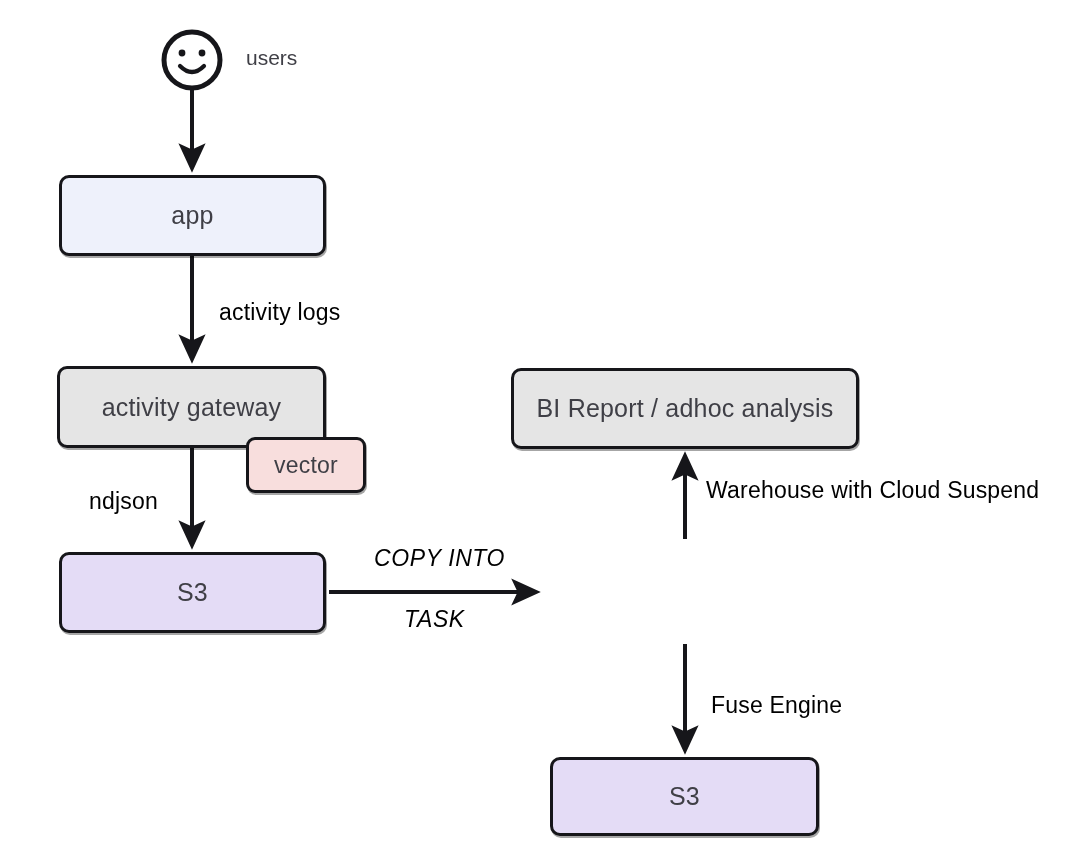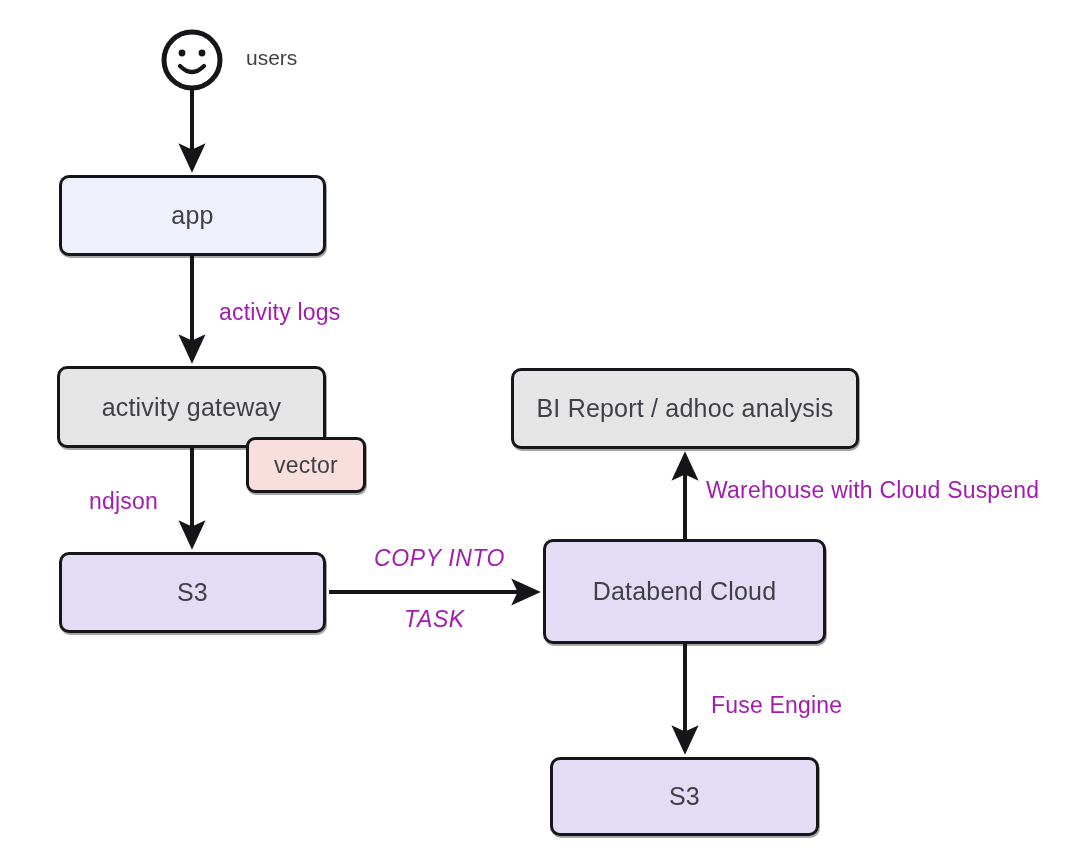--- a/index.html
+++ b/index.html
@@ -42,21 +42,21 @@
     letter-spacing: 0.2px;
     box-shadow: 1px 2px 0 rgba(0,0,0,0.35);
   }
   .node.small {
     font-size: 23px;
     border-width: 3px;
     border-radius: 9px;
   }
   .edge-label {
     position: absolute;
-    color: #a21caf;
+    color: #000000;
     font-size: 23px;
     white-space: nowrap;
     letter-spacing: 0.2px;
   }
   .edge-label.caps {
     letter-spacing: 0.6px;
     font-style: italic;
   }
   .user-label {
     position: absolute;
@@ -127,23 +127,20 @@
   </div>
 
   <div class="node" style="left:59px; top:552px; width:267px; height:81px; background:#e4dcf6;">
     <span>S3</span>
   </div>
 
   <div class="node" style="left:511px; top:368px; width:348px; height:81px; background:#e5e5e5;">
     <span>BI Report / adhoc analysis</span>
   </div>
 
-  <div class="node" style="left:543px; top:539px; width:283px; height:105px; background:#e4dcf6;">
-    <span>Databend Cloud</span>
-  </div>
 
   <div class="node" style="left:550px; top:757px; width:269px; height:79px; background:#e4dcf6;">
     <span>S3</span>
   </div>
 
   <div class="edge-label" style="left:219px; top:299px;">activity logs</div>
 
   <div class="edge-label" style="left:89px; top:488px;">ndjson</div>
 
   <div class="edge-label caps" style="left:374px; top:545px;">COPY INTO</div>

